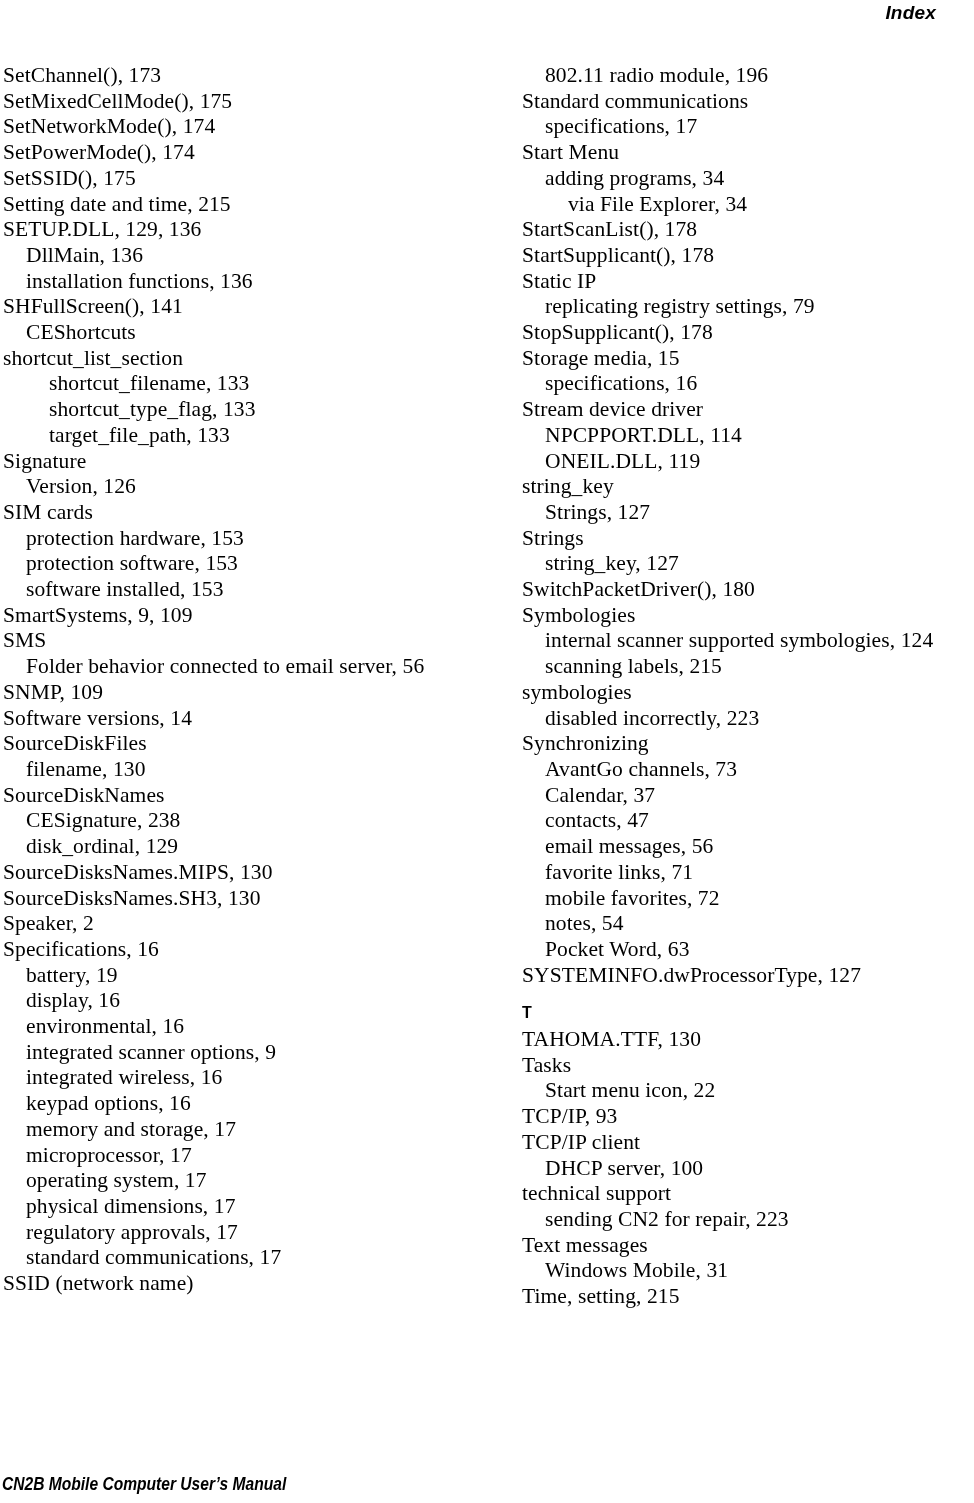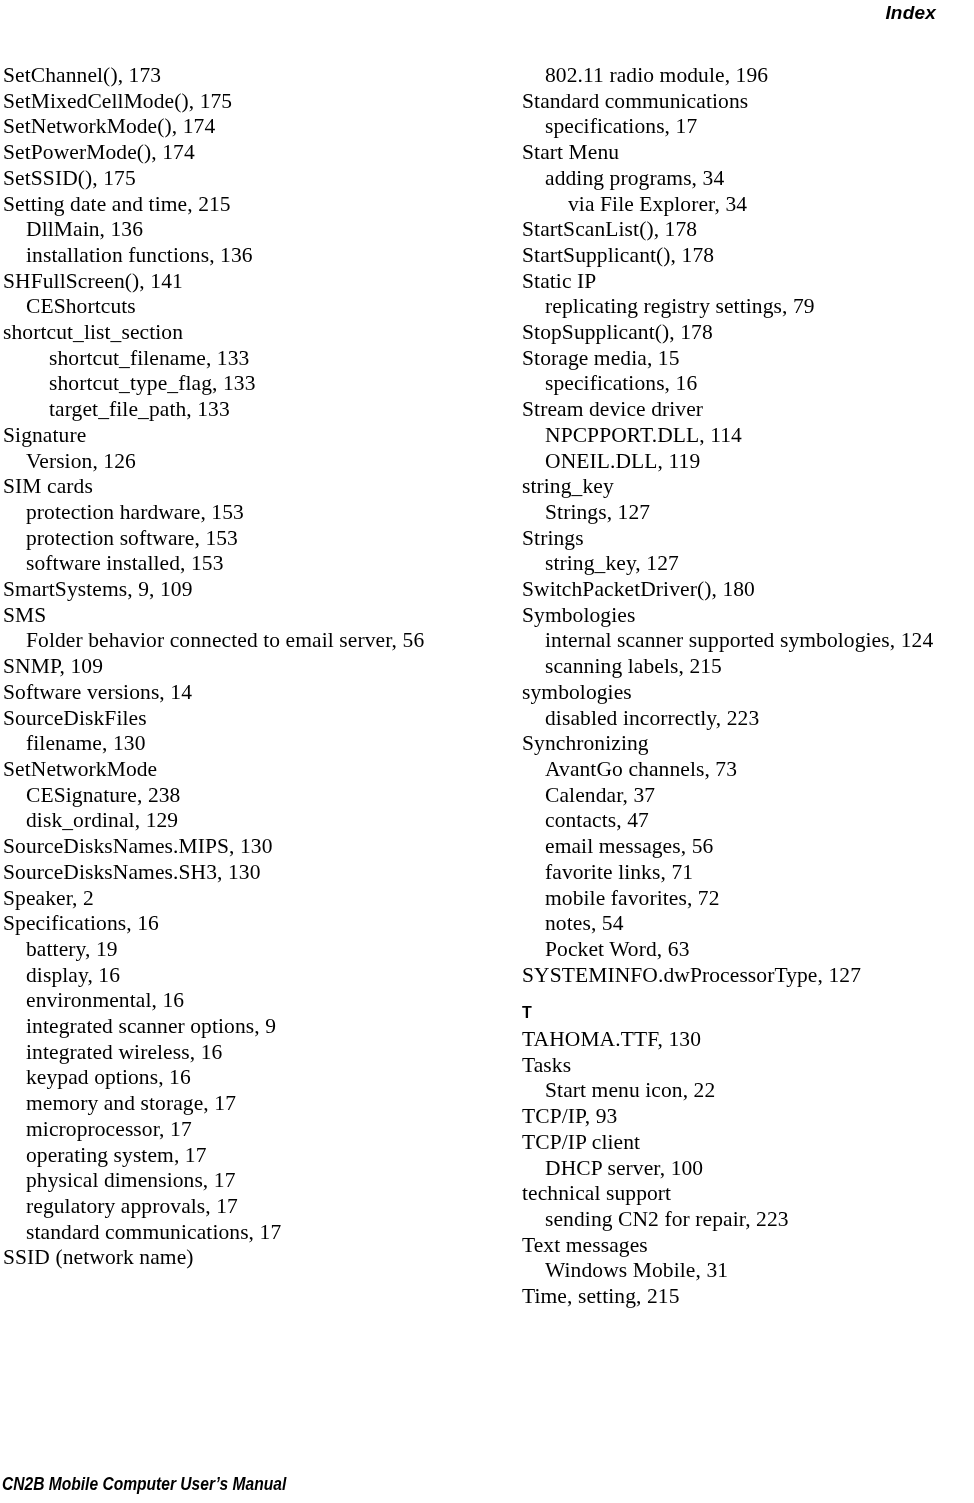--- a/index.html
+++ b/index.html
@@ -104,20 +104,21 @@
   <div class="running-head">Index</div>
 
   <div class="columns">
     <div class="column left">
         <div class="entry lvl0">SetChannel(), 173</div>
         <div class="entry lvl0">SetMixedCellMode(), 175</div>
         <div class="entry lvl0">SetNetworkMode(), 174</div>
         <div class="entry lvl0">SetPowerMode(), 174</div>
         <div class="entry lvl0">SetSSID(), 175</div>
         <div class="entry lvl0">Setting date and time, 215</div>
+        <div class="entry lvl0">SETUP.DLL, 129, 136</div>
         <div class="entry lvl1">DllMain, 136</div>
         <div class="entry lvl1">installation functions, 136</div>
         <div class="entry lvl0">SHFullScreen(), 141</div>
         <div class="entry lvl1">CEShortcuts</div>
         <div class="entry lvl0">shortcut_list_section</div>
         <div class="entry lvl2">shortcut_filename, 133</div>
         <div class="entry lvl2">shortcut_type_flag, 133</div>
         <div class="entry lvl2">target_file_path, 133</div>
         <div class="entry lvl0">Signature</div>
         <div class="entry lvl1">Version, 126</div>
@@ -125,21 +126,21 @@
         <div class="entry lvl1">protection hardware, 153</div>
         <div class="entry lvl1">protection software, 153</div>
         <div class="entry lvl1">software installed, 153</div>
         <div class="entry lvl0">SmartSystems, 9, 109</div>
         <div class="entry lvl0">SMS</div>
         <div class="entry lvl1">Folder behavior connected to email server, 56</div>
         <div class="entry lvl0">SNMP, 109</div>
         <div class="entry lvl0">Software versions, 14</div>
         <div class="entry lvl0">SourceDiskFiles</div>
         <div class="entry lvl1">filename, 130</div>
-        <div class="entry lvl0">SetNetworkMode</div>
+        <div class="entry lvl0">SourceDiskNames</div>
         <div class="entry lvl1">CESignature, 238</div>
         <div class="entry lvl1">disk_ordinal, 129</div>
         <div class="entry lvl0">SourceDisksNames.MIPS, 130</div>
         <div class="entry lvl0">SourceDisksNames.SH3, 130</div>
         <div class="entry lvl0">Speaker, 2</div>
         <div class="entry lvl0">Specifications, 16</div>
         <div class="entry lvl1">battery, 19</div>
         <div class="entry lvl1">display, 16</div>
         <div class="entry lvl1">environmental, 16</div>
         <div class="entry lvl1">integrated scanner options, 9</div>

